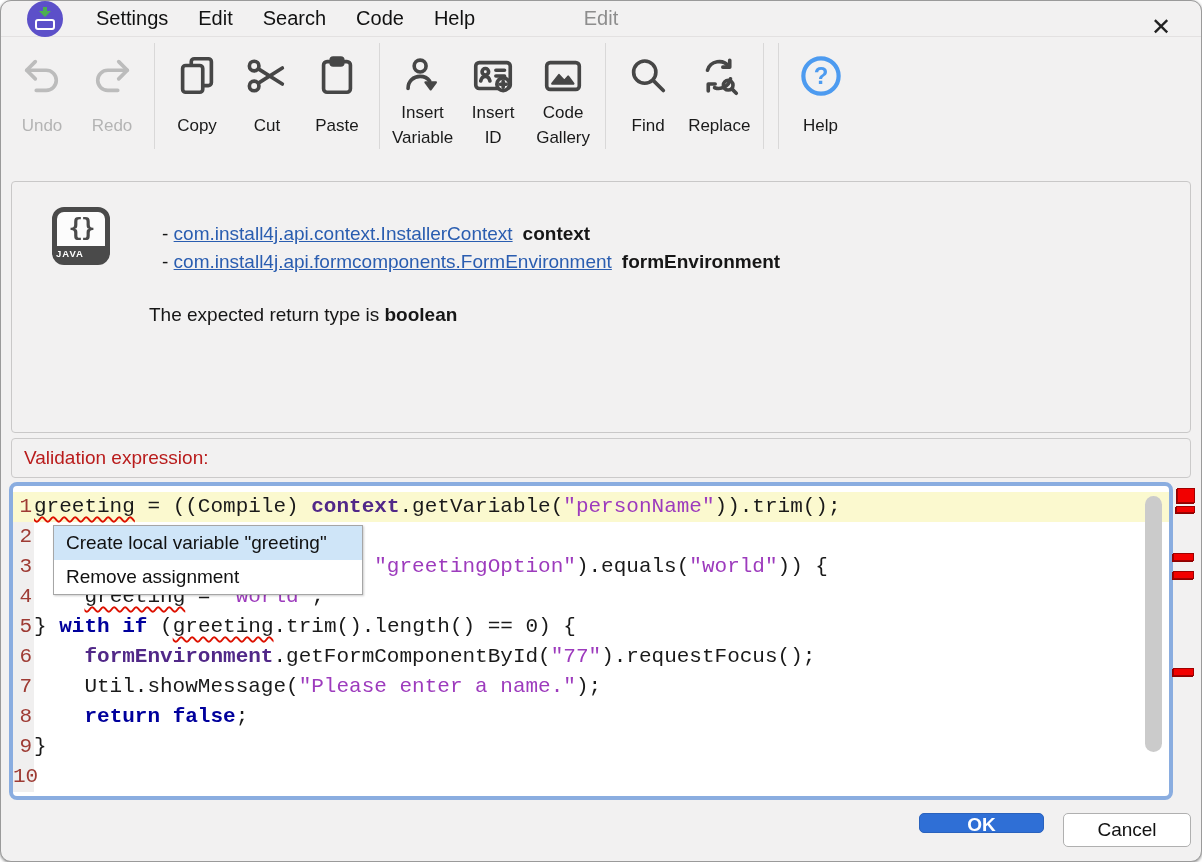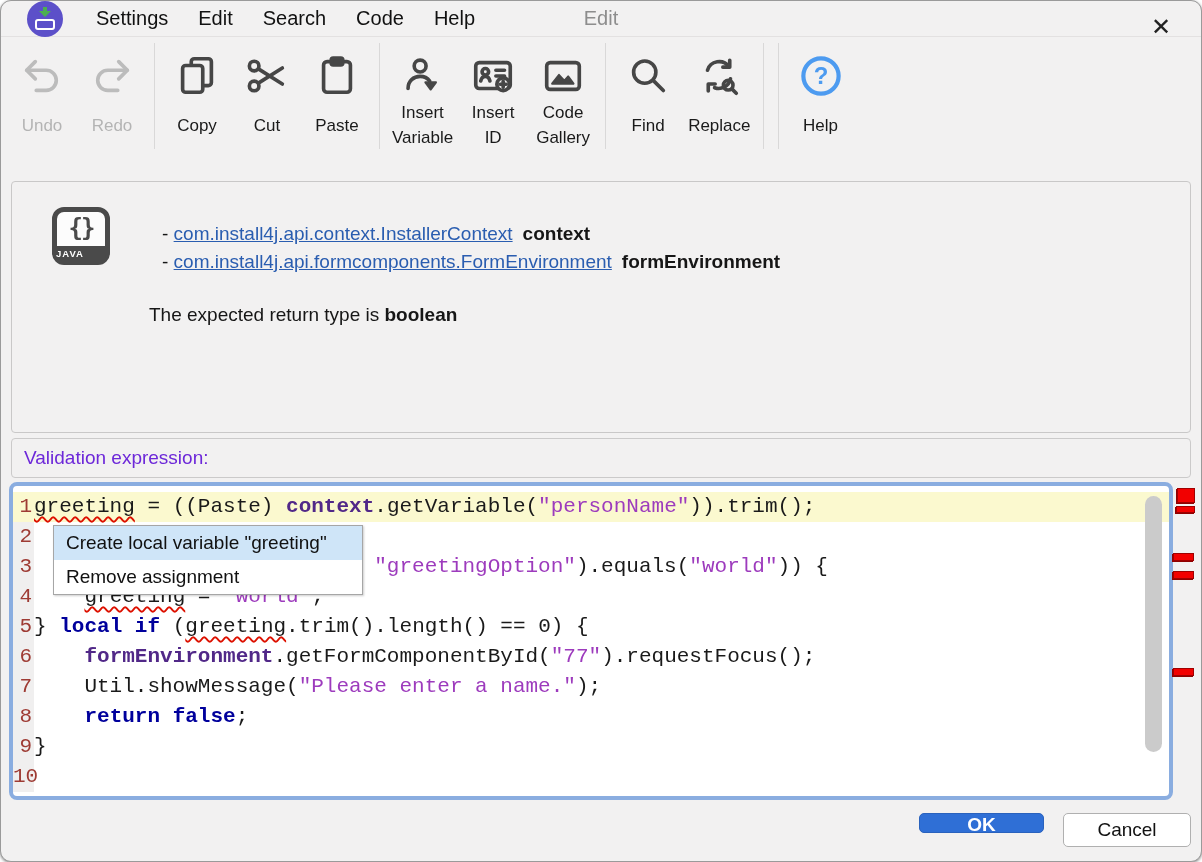--- a/index.html
+++ b/index.html
@@ -48,21 +48,21 @@
   #info-paragraph { line-height:30px; }
   #param-list { margin-top:24px; margin-left:13px; }
   .param-row { line-height:28px; font-size:19px; color:#161616; }
   .param-link { color:#2a5db0; text-decoration:underline; }
   .param-name { font-weight:bold; margin-left:10px; }
   #return-line { margin-top:28px; font-size:19px; }
   #return-type { font-weight:bold; }
   
   #validation-box { position:absolute; left:10px; top:437px; width:1180px; height:40px;
     border:1px solid #cbcaca; border-radius:4px; background:#f2f1f1; display:flex; align-items:center; }
-  #validation-label { font-size:19px; color:#6d28d9; margin-left:12px; }
+  #validation-label { font-size:19px; color:#b91c1c; margin-left:12px; }
   
   #editor { position:absolute; left:8px; top:481px; width:1164px; height:318px;
     border:4px solid #8aade0; border-radius:8px; background:#ffffff; overflow:hidden; }
   #code-rows { position:absolute; left:0; top:6px; right:0;
     font-family:"Liberation Mono", monospace; font-size:21px; }
   .code-row { display:flex; height:30px; line-height:30px; white-space:pre; }
   .code-row.current { background:#fbf9cf; }
   .gutter-cell { width:21px; flex:0 0 auto; background:#f0efef; color:#9e3b34;
     text-align:right; padding-right:2px; font-size:21px; }
   .code-row.current .gutter-cell { background:transparent; }
@@ -248,25 +248,25 @@
       </div>
     </div>
   </div>
 
   <div id="validation-box">
     <span id="validation-label">Validation expression:</span>
   </div>
 
   <div id="editor">
     <div id="code-rows">
-        <div class="code-row current"><div class="gutter-cell">1</div><div class="code-cell"><span class="c-e">greeting</span><span class="c-p"> = ((Paste) </span><span class="c-v">context</span><span class="c-p">.getVariable(</span><span class="c-s">"personName"</span><span class="c-p">)).trim();</span></div></div>
+        <div class="code-row current"><div class="gutter-cell">1</div><div class="code-cell"><span class="c-e">greeting</span><span class="c-p"> = ((Compile) </span><span class="c-v">context</span><span class="c-p">.getVariable(</span><span class="c-s">"personName"</span><span class="c-p">)).trim();</span></div></div>
         <div class="code-row"><div class="gutter-cell">2</div><div class="code-cell"></div></div>
         <div class="code-row"><div class="gutter-cell">3</div><div class="code-cell"><span class="c-p">                           </span><span class="c-s">"greetingOption"</span><span class="c-p">).equals(</span><span class="c-s">"world"</span><span class="c-p">)) {</span></div></div>
         <div class="code-row"><div class="gutter-cell">4</div><div class="code-cell"><span class="c-p">    </span><span class="c-e">greeting</span><span class="c-p"> = </span><span class="c-s">"world"</span><span class="c-p">;</span></div></div>
-        <div class="code-row"><div class="gutter-cell">5</div><div class="code-cell"><span class="c-p">} </span><span class="c-k">local</span><span class="c-p"> </span><span class="c-k">if</span><span class="c-p"> (</span><span class="c-e">greeting</span><span class="c-p">.trim().length() == 0) {</span></div></div>
+        <div class="code-row"><div class="gutter-cell">5</div><div class="code-cell"><span class="c-p">} </span><span class="c-k">with</span><span class="c-p"> </span><span class="c-k">if</span><span class="c-p"> (</span><span class="c-e">greeting</span><span class="c-p">.trim().length() == 0) {</span></div></div>
         <div class="code-row"><div class="gutter-cell">6</div><div class="code-cell"><span class="c-p">    </span><span class="c-v">formEnvironment</span><span class="c-p">.getFormComponentById(</span><span class="c-s">"77"</span><span class="c-p">).requestFocus();</span></div></div>
         <div class="code-row"><div class="gutter-cell">7</div><div class="code-cell"><span class="c-p">    Util.showMessage(</span><span class="c-s">"Please enter a name."</span><span class="c-p">);</span></div></div>
         <div class="code-row"><div class="gutter-cell">8</div><div class="code-cell"><span class="c-p">    </span><span class="c-k">return</span><span class="c-p"> </span><span class="c-k">false</span><span class="c-p">;</span></div></div>
         <div class="code-row"><div class="gutter-cell">9</div><div class="code-cell"><span class="c-p">}</span></div></div>
         <div class="code-row"><div class="gutter-cell">10</div><div class="code-cell"></div></div>
       </div>
     <div id="scroll-thumb"></div>
   </div>
 
   <div id="context-menu">

